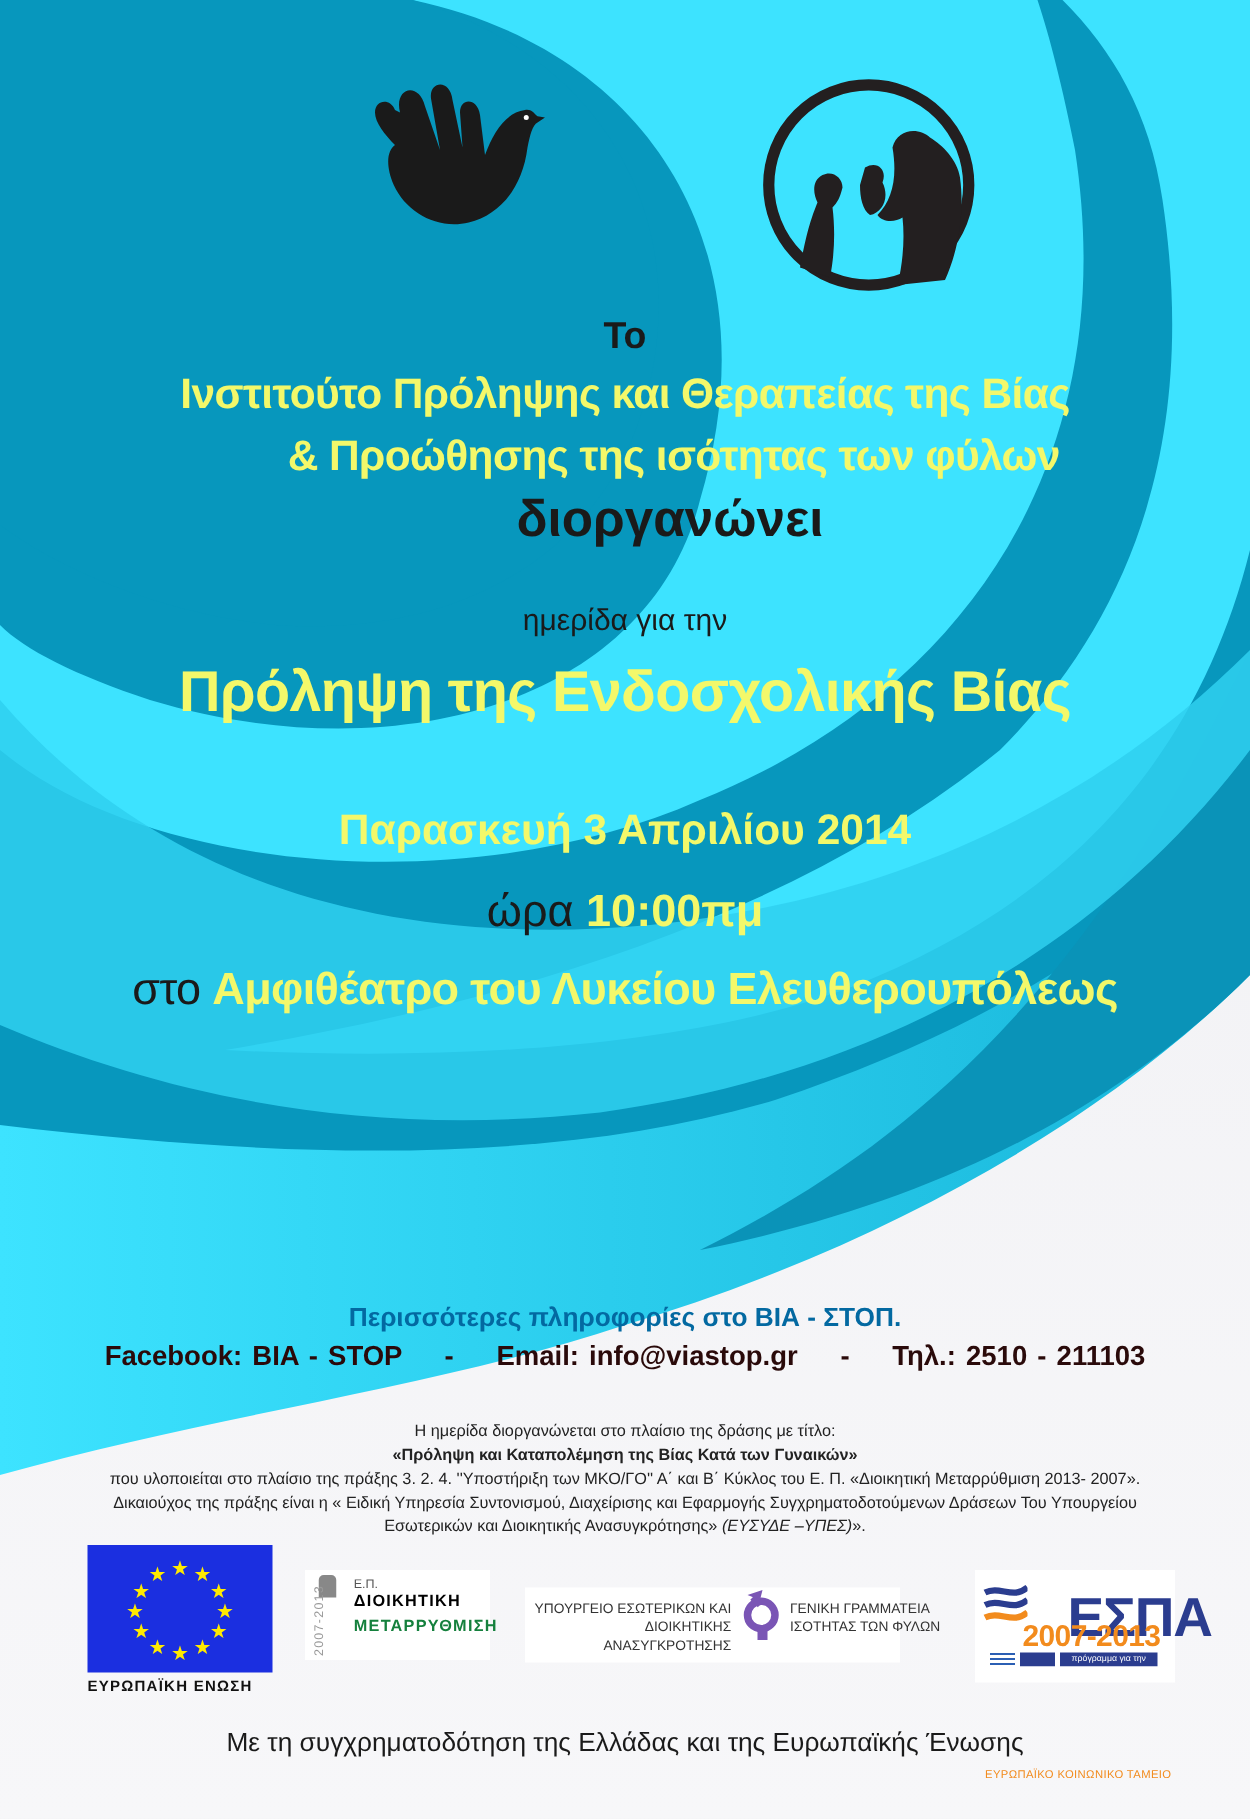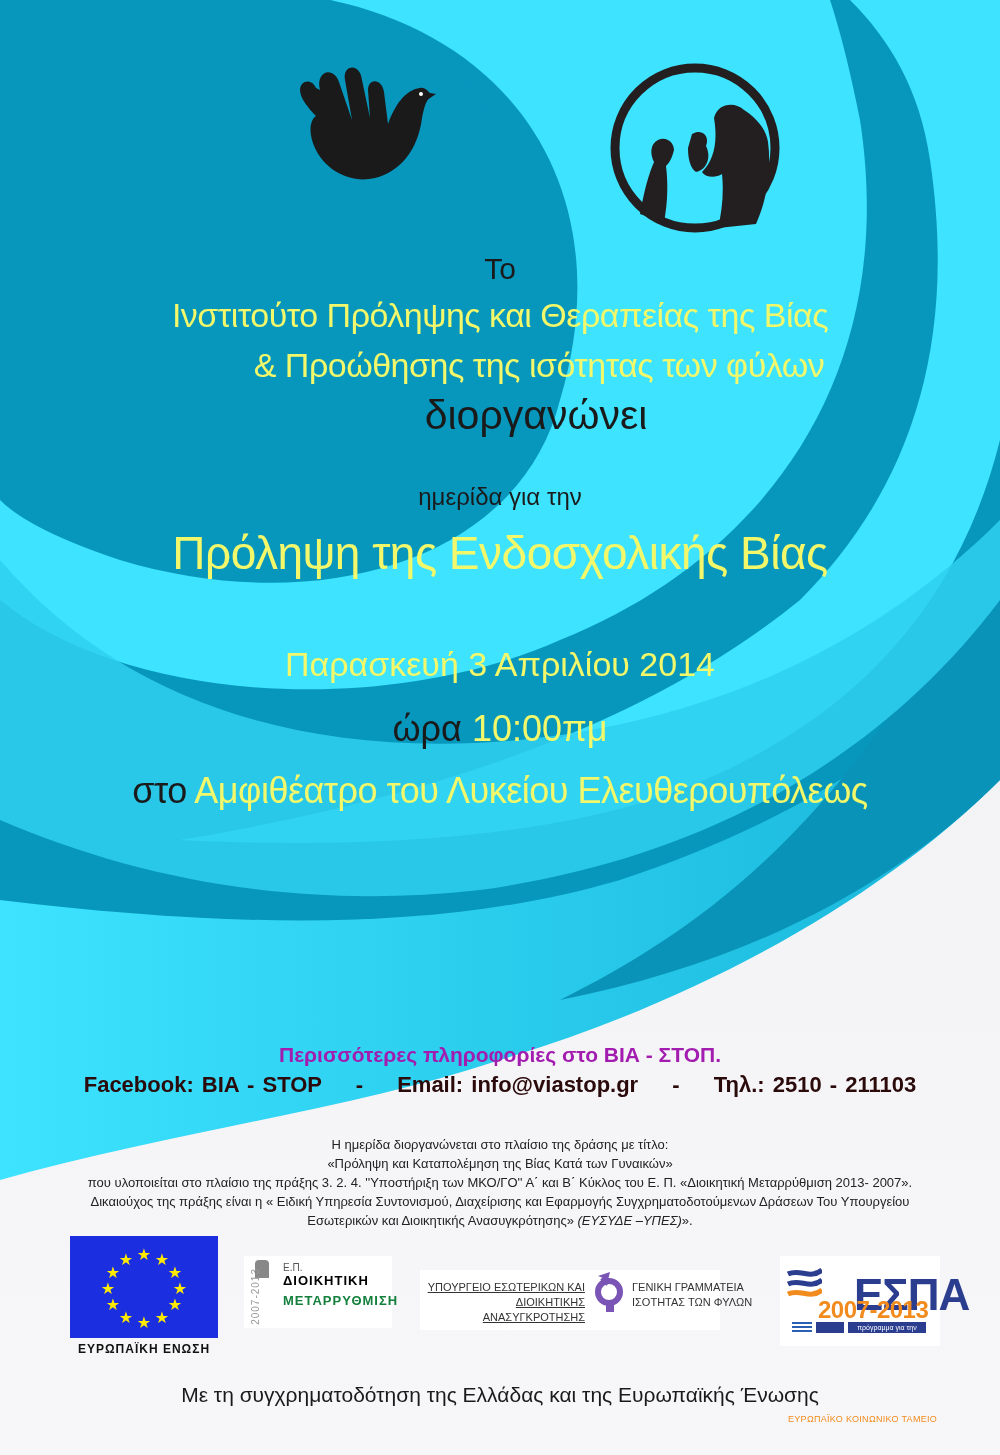--- a/index.html
+++ b/index.html
@@ -3,42 +3,42 @@
 <meta charset="utf-8">
 <style>
   html, body { margin:0; padding:0; }
   body { width:1000px; height:1455px; position:relative; overflow:hidden; background:#f4f4f6; font-family:"Liberation Sans", sans-serif; }
   .bg { position:absolute; left:0; top:0; width:1000px; height:1455px; }
   .abs { position:absolute; }
   .center { left:0; width:1000px; text-align:center; }
   .cond { font-family:"Liberation Sans Narrow","Liberation Sans", sans-serif; font-stretch:condensed; }
   .yellow { color:#f3f86a; }
   .dark { color:#1a1a1a; }
-  .b { font-weight:normal; }
+  .b { font-weight:bold; }
   .t-to { top:252px; font-size:30px; }
   .t-inst1 { top:296px; font-size:34px; letter-spacing:-0.5px; }
   .t-inst2 { top:346px; font-size:34px; letter-spacing:-0.5px;padding-left:39px; }
   .t-org { top:392px; font-size:41px;margin-left:36px; }
   .t-hmer { top:483px; font-size:24px; }
   .t-title { top:526px; font-size:46px; letter-spacing:-0.5px; }
   .t-date { top:645px; font-size:34px; }
   .t-time { top:708px; font-size:36px; }
   .t-venue { top:770px; font-size:36px; letter-spacing:-0.5px; }
-  .info { top:1040px; font-size:21px; color:#a21caf; font-weight:bold; }
+  .info { top:1040px; font-size:21px; color:#0369a1; font-weight:bold; }
   .info2 { top:1044px; font-size:22px; color:#2a0a0a; font-weight:bold; word-spacing:2px; }
   .small { font-size:13px; color:#222; line-height:18px; }
   .logo-eu { left:70px; top:1236px; width:148px; height:102px; background:#1b2fe0; }
-  .eu-label { left:70px; top:1342px; width:148px; text-align:center; font-size:12px; font-weight:bold; letter-spacing:1px; color:#111; }
+  .eu-label { left:70px; top:1342px; width:148px; font-size:12px; font-weight:bold; letter-spacing:1px; color:#111; }
   .logo-ep { left:244px; top:1256px; width:148px; height:72px; background:#fff; }
   .ep-year { left:250px; top:1268px; font-size:10px; color:#999; writing-mode:vertical-rl; transform:rotate(180deg); letter-spacing:1px; }
   .ep-small { left:283px; top:1262px; font-size:10px; color:#555; }
   .ep-l1 { left:283px; top:1273px; font-size:13px; font-weight:bold; color:#000000; letter-spacing:1px; }
   .ep-l2 { left:283px; top:1293px; font-size:13px; font-weight:bold; color:#15803d; letter-spacing:1px; }
   .min { left:420px; top:1270px; width:300px; height:60px; background:#fff; }
-  .min-l { left:420px; top:1280px; width:165px; text-align:right; font-size:11px; color:#333; line-height:15px;text-decoration:underline; }
+  .min-l { left:420px; top:1280px; width:165px; text-align:right; font-size:11px; color:#333; line-height:15px; }
   .min-r { left:632px; top:1280px; font-size:11px; color:#333; line-height:15px; }
   .espa { left:780px; top:1256px; width:160px; height:90px; background:#fff; }
   .espa-title { left:818px; top:1270px; font-size:44px; font-weight:bold; color:#2b3d8f; letter-spacing:-1px;margin-left:36px; }
   .espa-years { left:818px; top:1296px; font-size:24px; font-weight:bold; color:#f28b1d; letter-spacing:-0.5px; }
   .espa-prog { left:848px; top:1322px; width:78px; height:11px; background:#2b3d8f; color:#fff; font-size:7px; line-height:11px; text-align:center; }
   .espa-fund { left:788px; top:1414px; font-size:9px; font-weight:normal; color:#f28b1d; letter-spacing:0.3px; }
   .footer { top:1383px; font-size:21px; color:#1a1a1a; }
 </style>
 </head>
 <body>

